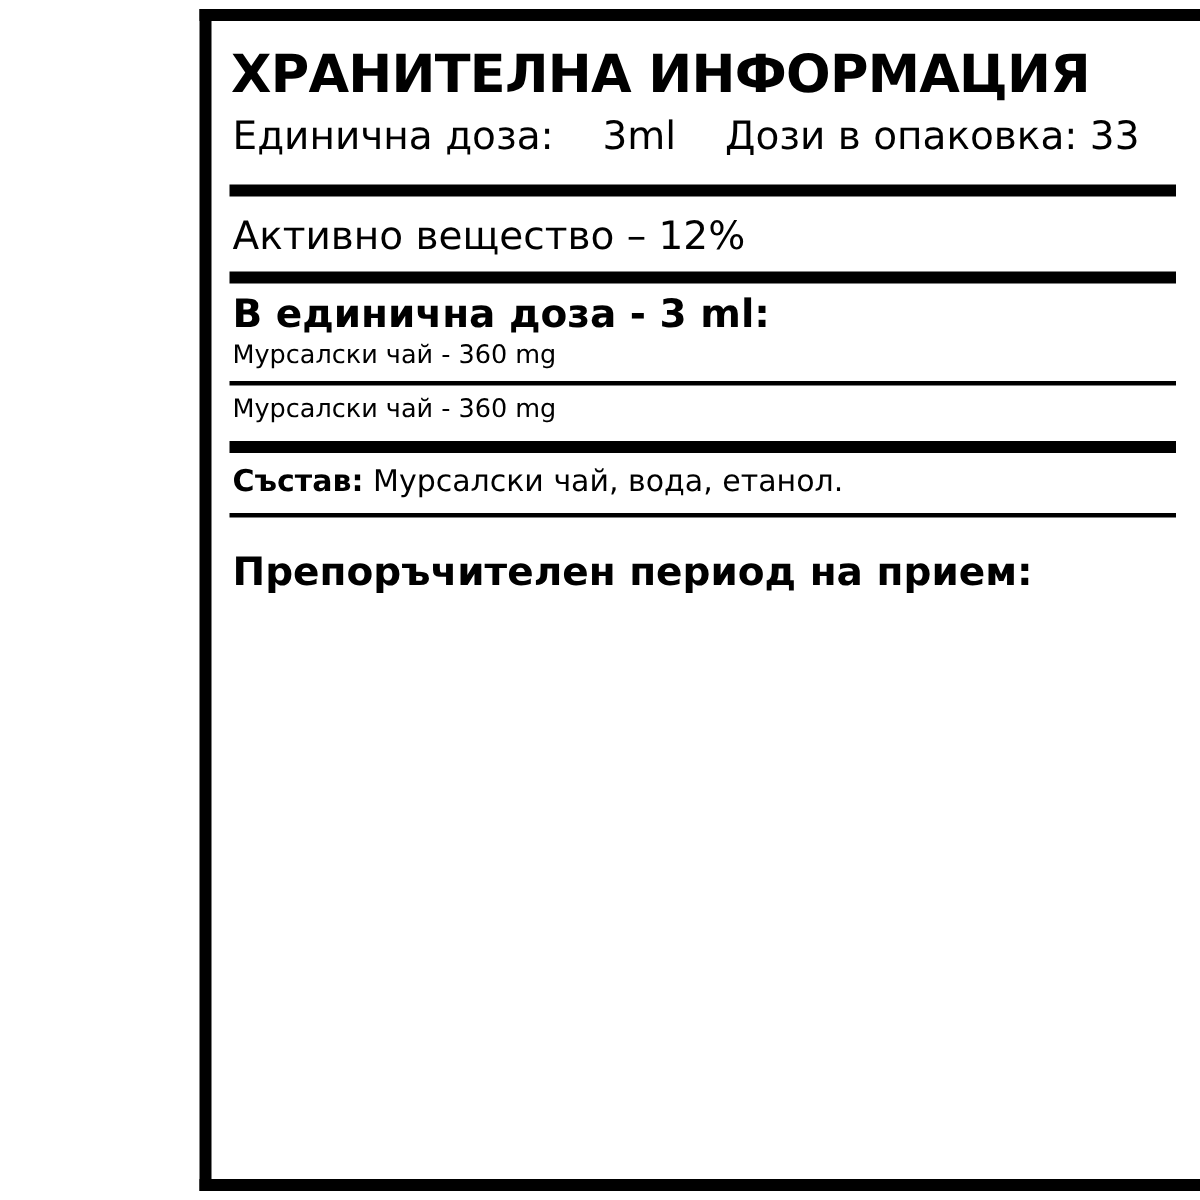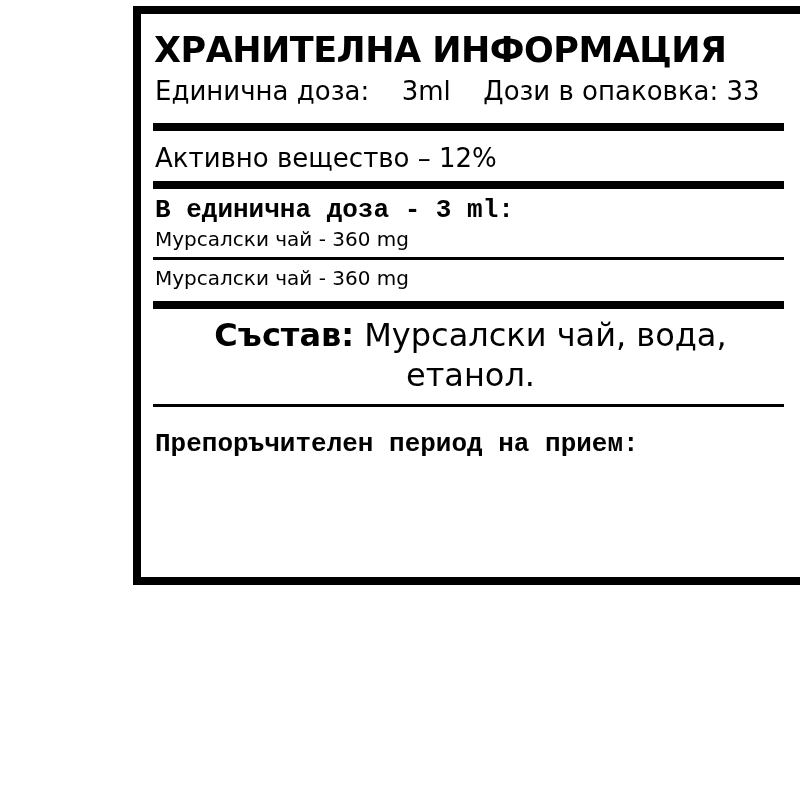--- a/index.html
+++ b/index.html
@@ -12,21 +12,21 @@
     height: 800px;
     font-family: "DejaVu Sans", sans-serif;
     color: #000000;
     overflow: hidden;
   }
   .panel {
     position: absolute;
     left: 133px;
     top: 6px;
     width: 667px;
-    height: 579px;
+    height: 788px;
     box-sizing: border-box;
     border-left: 8px solid #000;
     border-top: 8px solid #000;
     border-bottom: 8px solid #000;
     background: #fff;
     padding: 10px 14px 0 10px;
   }
   .title {
     font-size: 35px;
     font-weight: bold;
@@ -60,37 +60,35 @@
   .bold {
     font-weight: bold;
   }
   .block {
     margin: 6px 0 0 4px;
   }
   .head {
     font-size: 26px;
     font-weight: bold;
     line-height: 1.22;
-    font-family: Liberation Mono, monospace;
   }
   .sub {
-    font-size: 20px;
+    font-size: 17px;
     line-height: 1.25;
     margin-top: 1px;
   }
   .para {
     font-size: 25px;
     line-height: 1.3;
     margin-top: 2px;
   }
   .composition {
-    font-size: 32px;
+    font-size: 20px;
     line-height: 1.25;
     margin: 6px 0 0 4px;
-    text-align: center;
   }
   .spacer-sm { height: 4px; }
   .spacer-md { height: 10px; }
 </style>
 </head>
 <body>
 
 <div class="panel">
 
   <div class="title">ХРАНИТЕЛНА ИНФОРМАЦИЯ</div>

